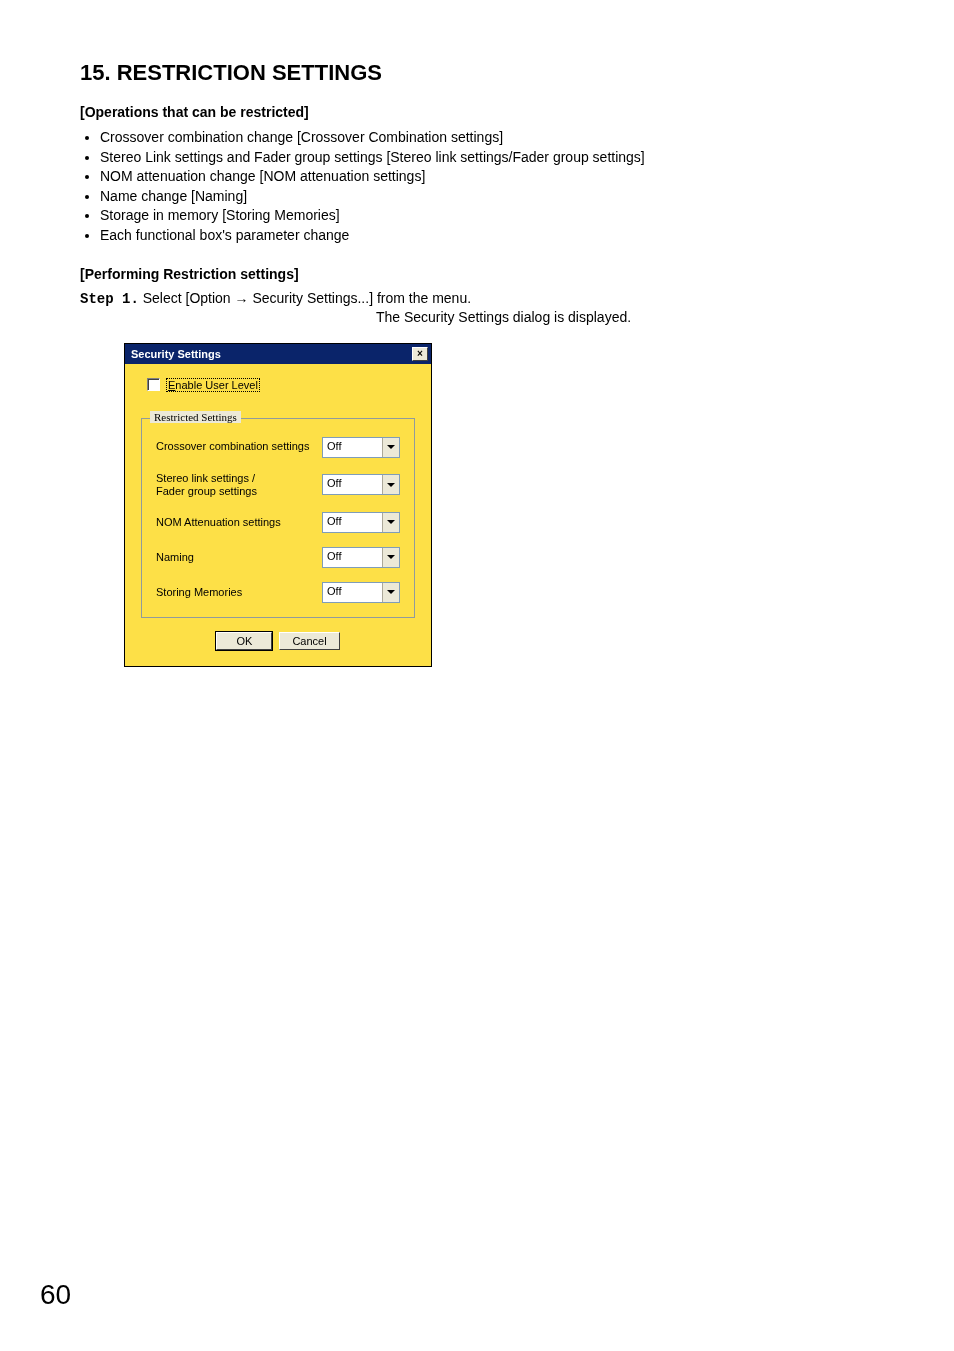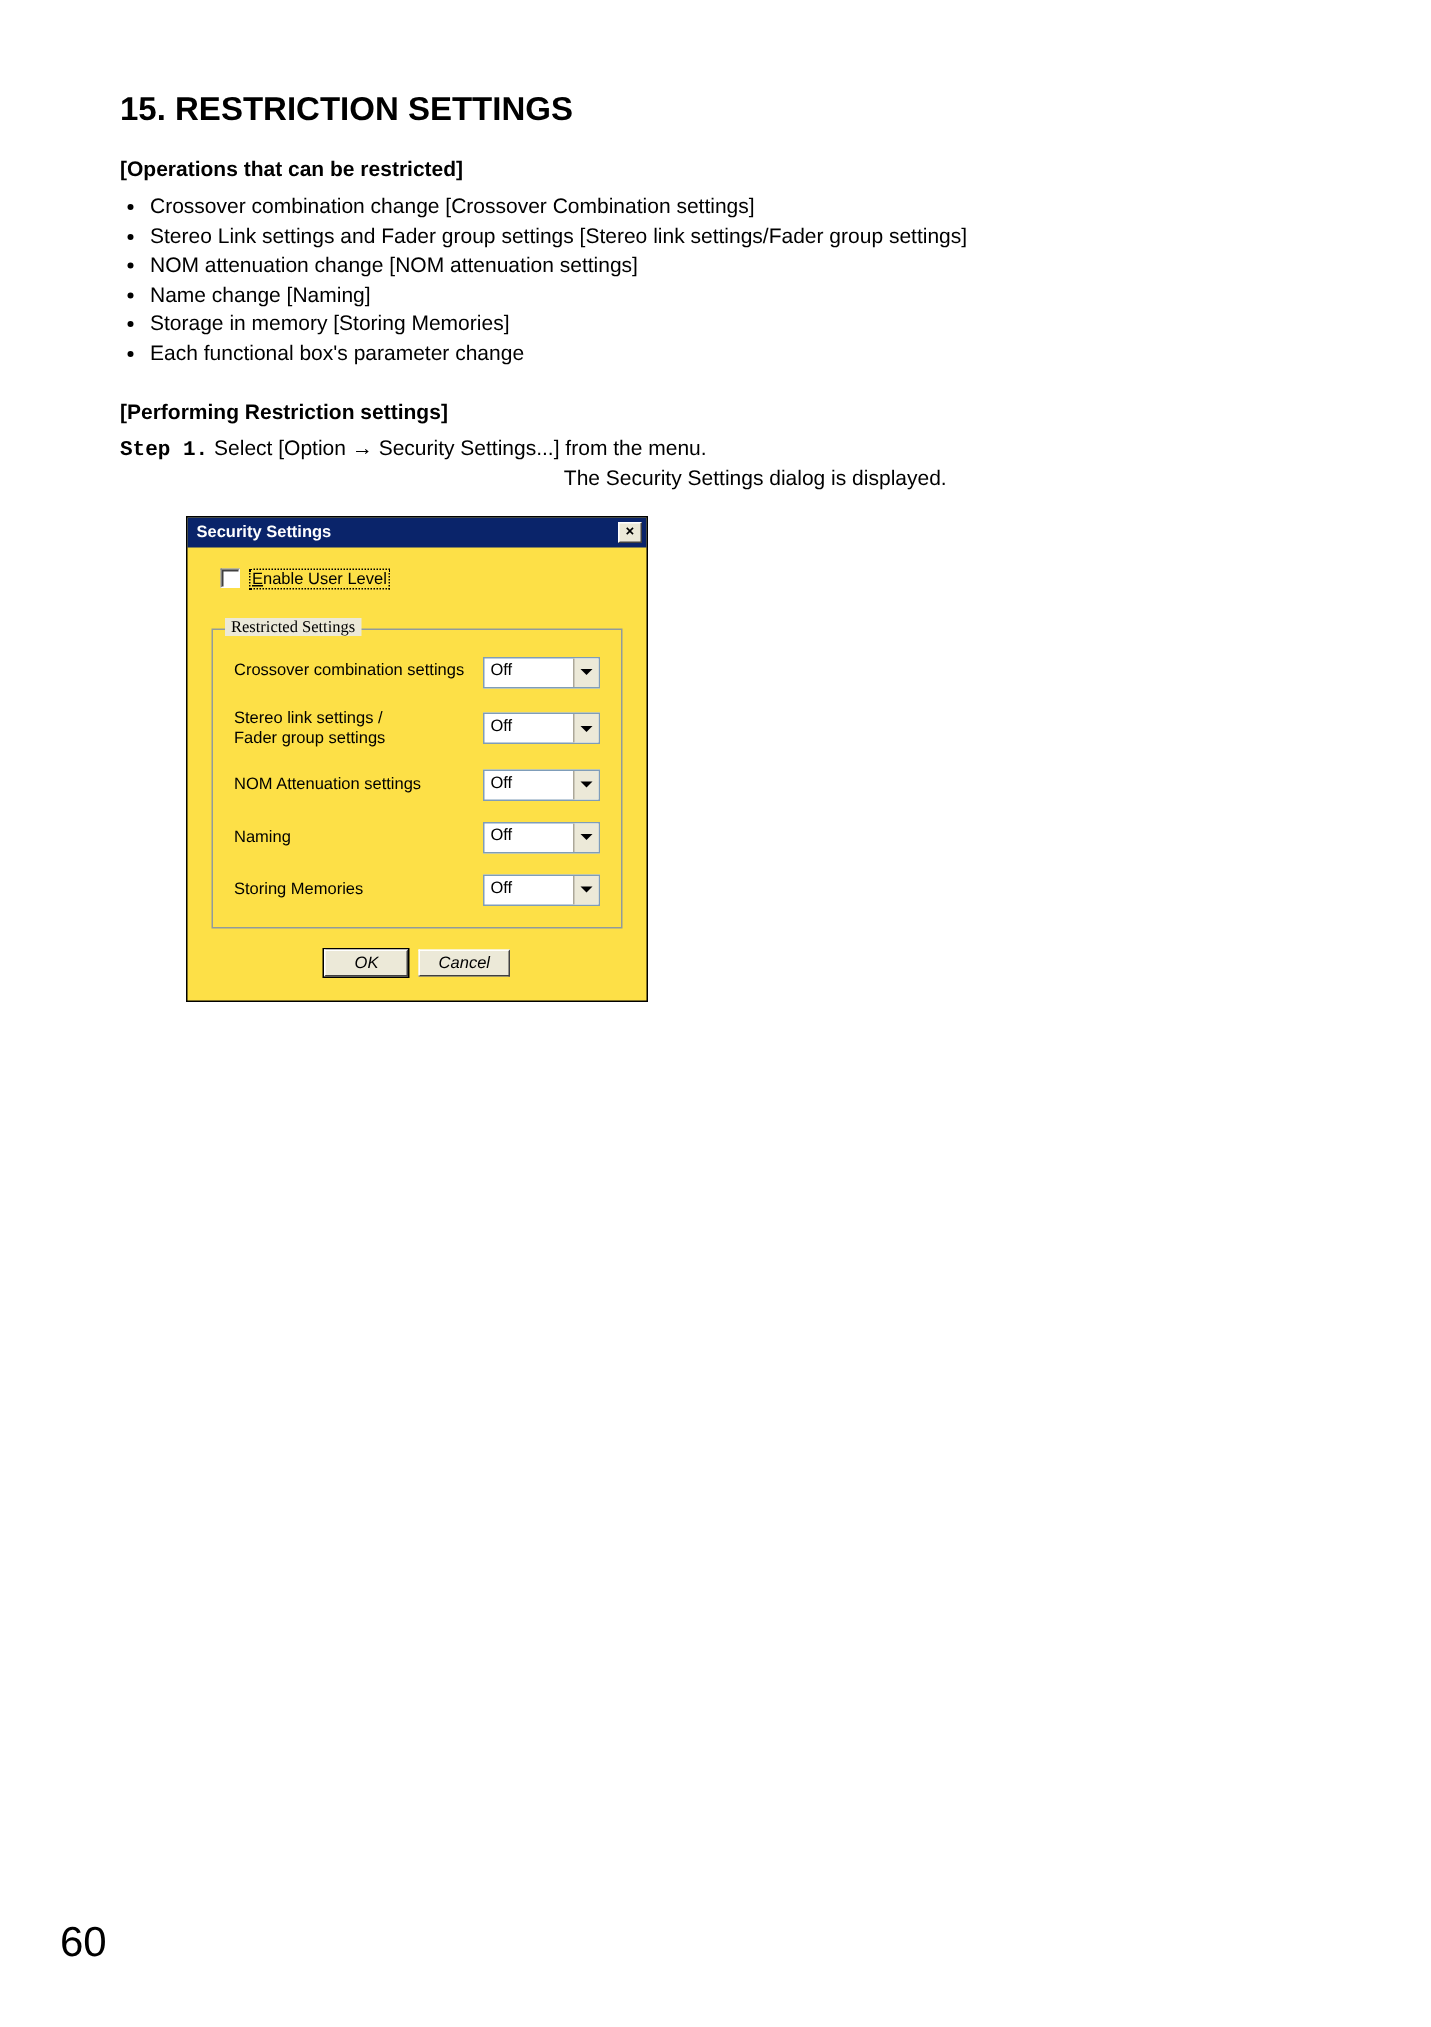--- a/index.html
+++ b/index.html
@@ -131,21 +131,20 @@
   }
   .dd-arrow {
     width: 0; height: 0;
     border-left: 4px solid transparent;
     border-right: 4px solid transparent;
     border-top: 4px solid #000;
   }
   .btn-row {
     text-align: center;
     padding: 4px 0 6px 0;
-    font-style: italic;
   }
   .btn {
     display: inline-block;
     min-width: 56px;
     padding: 2px 12px;
     background: #ece9d8;
     border: 1px solid #404040;
     border-top-color: #fff;
     border-left-color: #fff;
     font-size: 11px;

